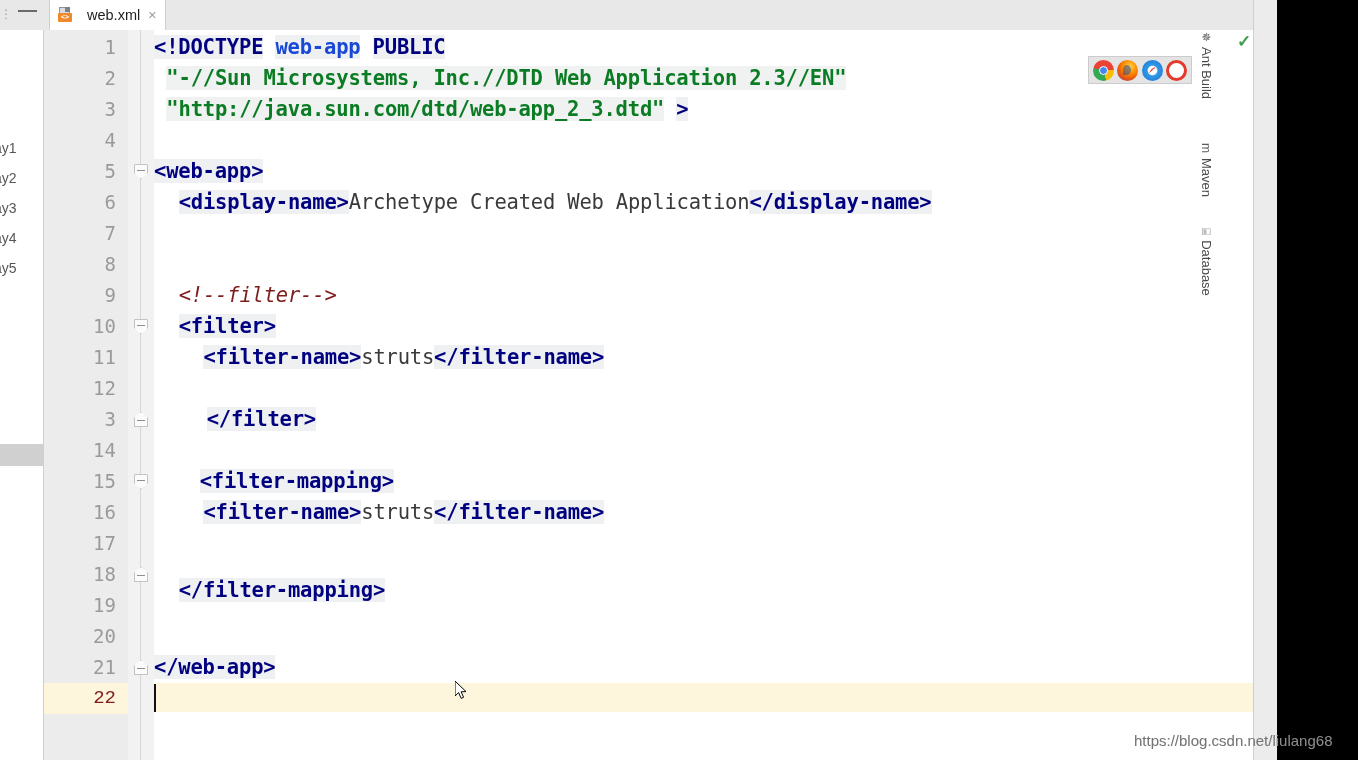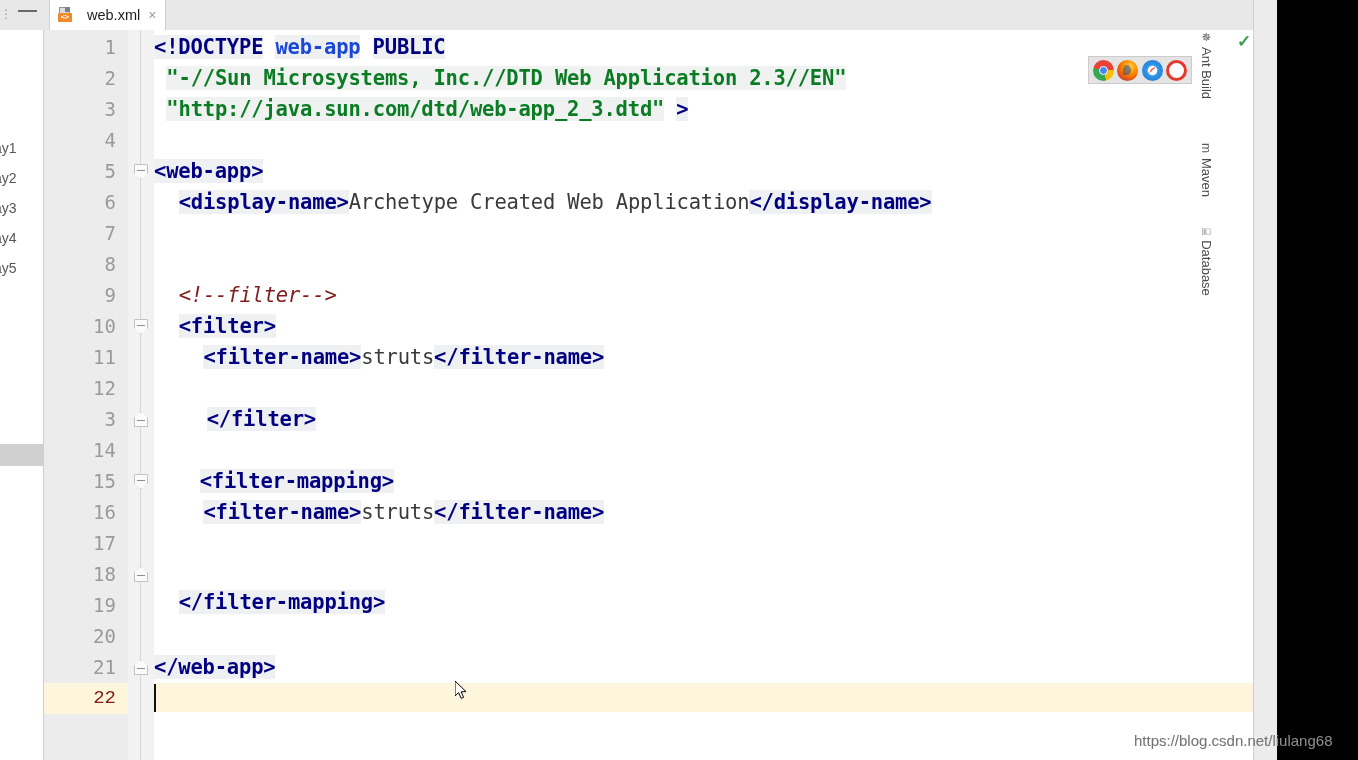--- a/index.html
+++ b/index.html
@@ -469,21 +469,21 @@
       <div class="codeline" style="top: 157px; left: 24.7px;"><span class="tag">&lt;display-name&gt;</span><span class="txt">Archetype Created Web Application</span><span class="tag">&lt;/display-name&gt;</span></div>
       <div class="codeline" style="top: 188px; left: 0px;"></div>
       <div class="codeline" style="top: 219px; left: 0px;"></div>
       <div class="codeline" style="top: 250px; left: 24.7px;"><span class="cmt">&lt;!--filter--&gt;</span></div>
       <div class="codeline" style="top: 281px; left: 24.7px;"><span class="tag">&lt;filter&gt;</span></div>
       <div class="codeline" style="top: 312px; left: 49.4px;"><span class="tag">&lt;filter-name&gt;</span><span class="txt">struts</span><span class="tag">&lt;/filter-name&gt;</span></div>
       <div class="codeline" style="top: 374px; left: 24.7px; margin-left: 28px;"><span class="tag">&lt;/filter&gt;</span></div>
       <div class="codeline" style="top: 405px; left: 0px;"></div>
       <div class="codeline" style="top: 436px; left: 24.7px; padding-left: 21px;"><span class="tag">&lt;filter-mapping&gt;</span></div>
       <div class="codeline" style="top: 467px; left: 49.4px;"><span class="tag">&lt;filter-name&gt;</span><span class="txt">struts</span><span class="tag">&lt;/filter-name&gt;</span></div>
-      <div class="codeline" style="top: 557px; left: 24.7px;"><span class="tag">&lt;/filter-mapping&gt;</span></div>
+      <div class="codeline" style="top: 545px; left: 24.7px;"><span class="tag">&lt;/filter-mapping&gt;</span></div>
       <div class="codeline" style="top: 560px; left: 0px;"></div>
       <div class="codeline" style="top: 591px; left: 0px;"></div>
       <div class="codeline" style="top: 622px; left: 0px;"><span class="tag">&lt;/web-app&gt;</span></div>
       <div class="codeline" style="top: 653px; left: 0px;"></div>
       <div class="caret" style="top: 654px; left: 0px;"></div>
     </div>
 
   <div class="inspect-check">✓</div>
 
   <div class="browser-popup">

